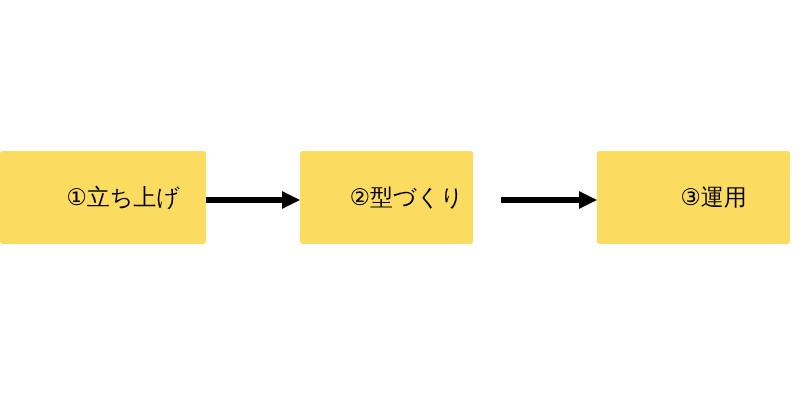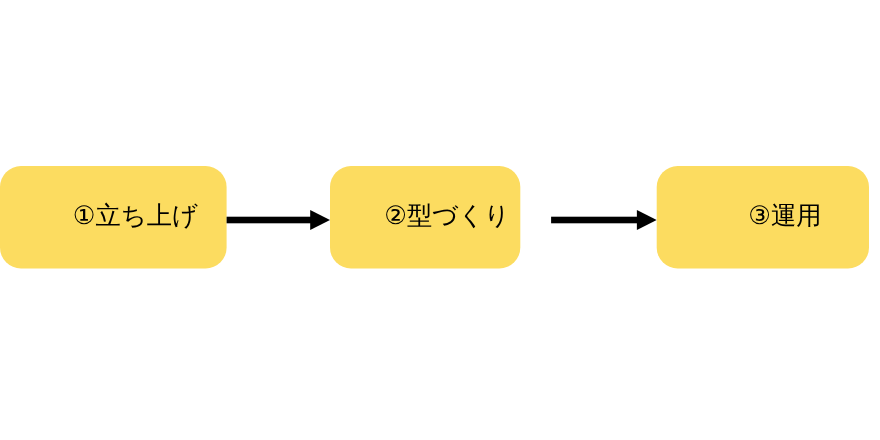--- a/index.html
+++ b/index.html
@@ -14,21 +14,21 @@
     overflow: hidden;
   }
   #canvas {
     position: relative;
     width: 800px;
     height: 400px;
   }
   .node {
     position: absolute;
     box-sizing: border-box;
-    border-radius: 19px;
+    border-radius: 3px;
     display: flex;
     align-items: center;
     justify-content: center;
     text-align: center;
     padding-left: 40px;
   }
   .node-label {
     font-size: 23px;
     line-height: 1.2;
     color: #000000;

